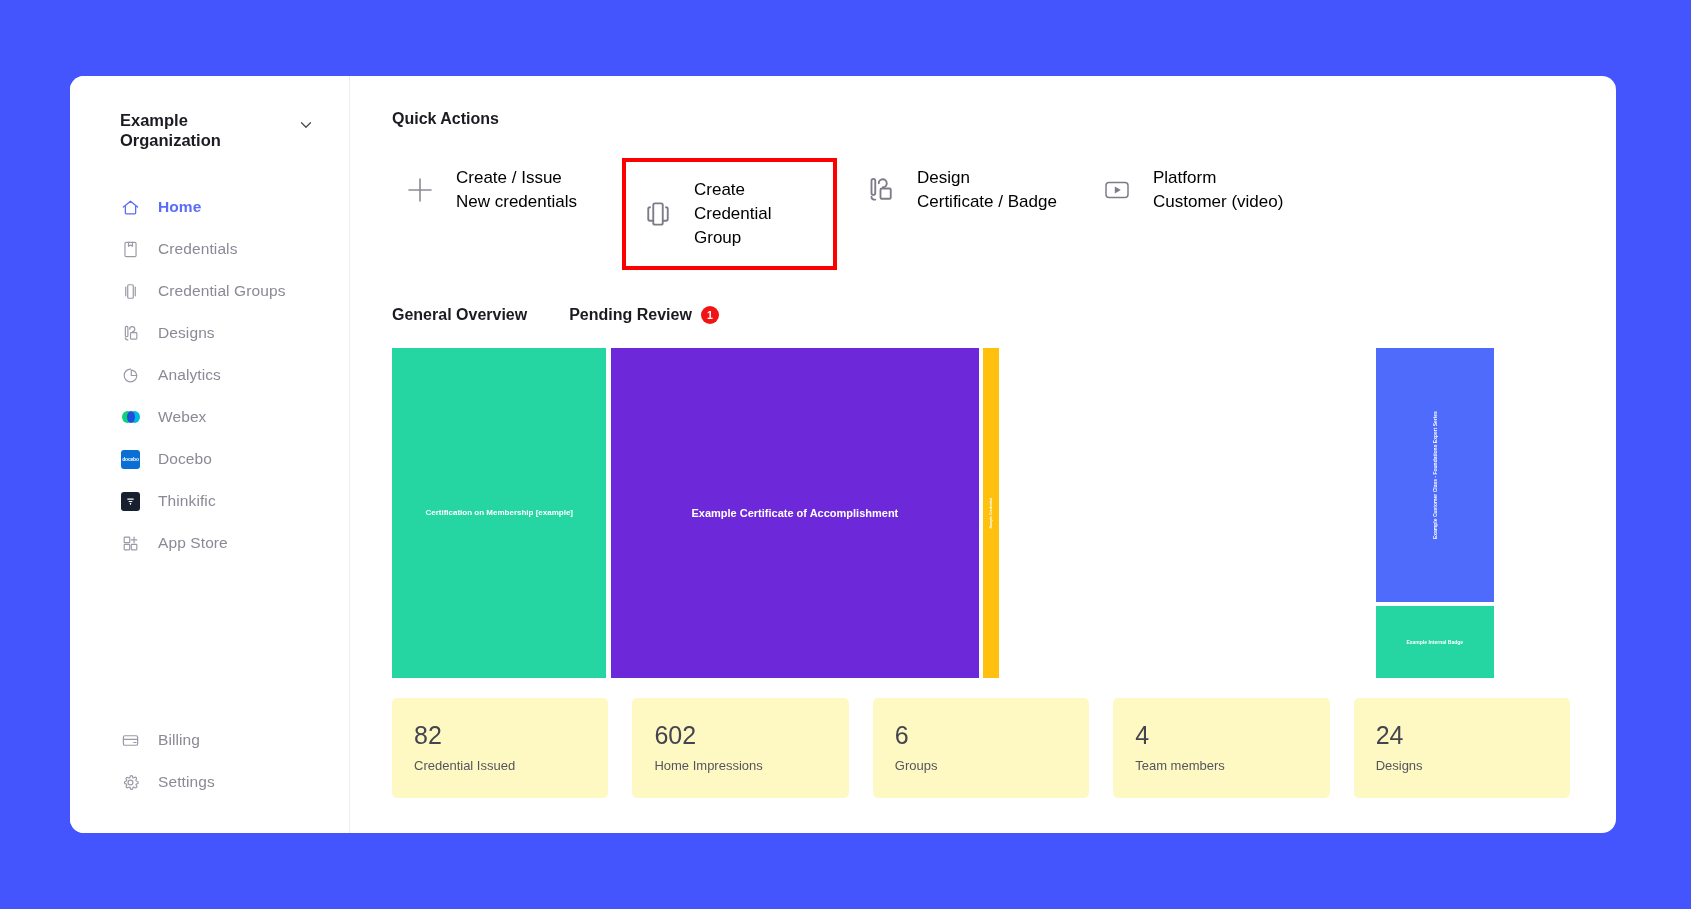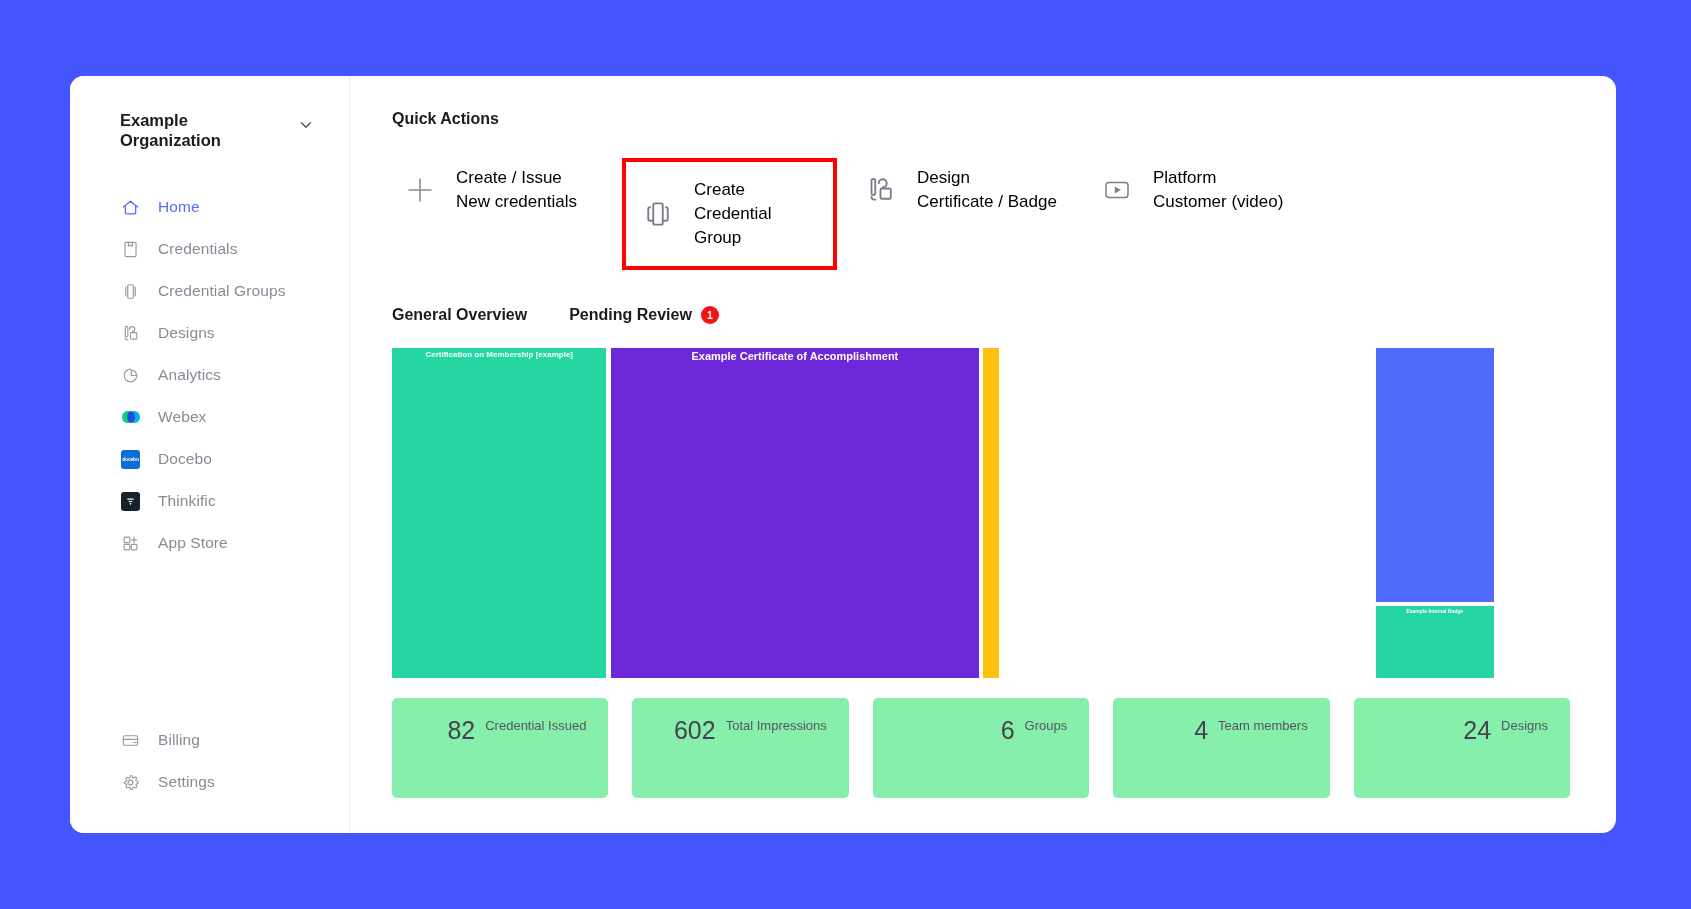--- a/index.html
+++ b/index.html
@@ -84,21 +84,21 @@
     justify-content: center;
     flex-shrink: 0;
   }
 
   .nav-label {
     font-size: 15.5px;
     color: #8a8a96;
     letter-spacing: .1px;
   }
 
-  .nav-item.active .nav-label { color: #5a6cfa; font-weight: normal; }
+  .nav-item.active .nav-label { color: #5a6cfa; font-weight: bold; }
   .nav-item.active .nav-icon svg { stroke: #5a6cfa; }
 
   .nav-spacer { flex: 1 1 auto; min-height: 60px; }
 
   .nav-bottom { padding-bottom: 30px; }
 
   
   .brand-sq {
     width: 19px; height: 19px;
     border-radius: 3px;
@@ -201,20 +201,21 @@
     position: relative;
     width: 1185px;
     height: 330px;
     margin-bottom: 20px;
     background: #fff;
   }
 
   .tm-cell {
     position: absolute;
     display: flex;
+    align-items: center;
     justify-content: center;
     overflow: hidden;
     cursor: pointer;
   }
 
   .tm-label {
     color: #ffffff;
     font-weight: bold;
     text-align: center;
     line-height: 1.25;
@@ -228,26 +229,26 @@
 
   
   .stats {
     display: flex;
     gap: 24px;
   }
 
   .stat-card {
     width: 219px;
     height: 100px;
-    background: #86efac;
+    background: #fef9c3;
     border-radius: 5px;
     padding: 20px 22px;
     display: flex;
-    flex-direction: row;
-    justify-content: flex-end;
+    flex-direction: column;
+    justify-content: center;
     gap: 10px;
   }
 
   .stat-value {
     font-size: 25px;
     color: #44444f;
     font-weight: normal;
     line-height: 1;
   }
 
@@ -489,21 +490,21 @@
         </div>
       </div>
 
     <div class="stats">
       <div class="stat-card">
         <div class="stat-value">82</div>
         <div class="stat-label">Credential Issued</div>
       </div>
       <div class="stat-card">
         <div class="stat-value">602</div>
-        <div class="stat-label">Total Impressions</div>
+        <div class="stat-label">Home Impressions</div>
       </div>
       <div class="stat-card">
         <div class="stat-value">6</div>
         <div class="stat-label">Groups</div>
       </div>
       <div class="stat-card">
         <div class="stat-value">4</div>
         <div class="stat-label">Team members</div>
       </div>
       <div class="stat-card">

